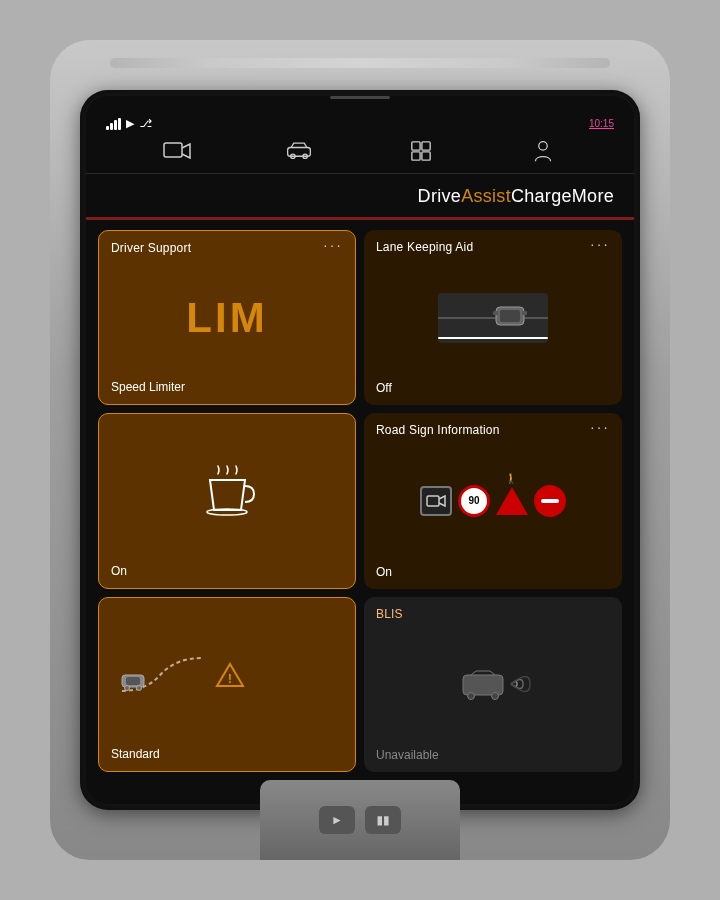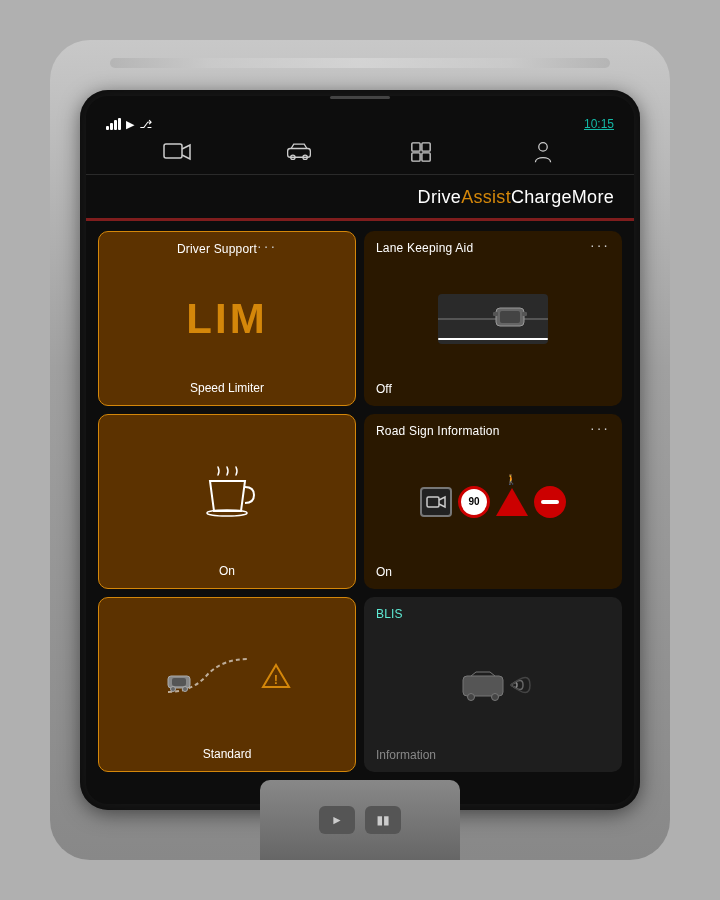--- a/index.html
+++ b/index.html
@@ -155,21 +155,20 @@
       padding: 10px 12px 10px;
       display: flex;
       flex-direction: column;
       position: relative;
       cursor: pointer;
       overflow: hidden;
     }
 
     .card.bordered {
       border: 1.5px solid #d4870a;
-      align-items: center;
     }
 
     .card.dark {
       background: #2a1800;
     }
 
     .card.unavailable {
       background: #1e1e1e;
       cursor: default;
     }
@@ -182,21 +181,21 @@
     }
 
     .card-title {
       color: #fff;
       font-size: 12px;
       font-weight: 500;
       letter-spacing: 0.2px;
     }
 
     .card-title.muted {
-      color: #5eead4;
+      color: #fdba74;
       text-align: center;
     }
 
     .card-menu {
       color: #ccc;
       font-size: 14px;
       letter-spacing: 2px;
       line-height: 0.7;
       cursor: pointer;
     }
@@ -303,21 +302,21 @@
             <div class="signal-bar" style="height:4px"></div>
             <div class="signal-bar" style="height:7px"></div>
             <div class="signal-bar" style="height:10px"></div>
             <div class="signal-bar" style="height:12px"></div>
           </div>
 
           <span class="arrow-icon">▶</span>
 
           <span class="bluetooth-icon">⎇</span>
         </div>
-        <div style="color:#14b8a6;font-size:12px;font-weight:500;text-decoration:underline;">10:15</div>
+        <div style="color:#ec4899;font-size:10px;font-weight:500;text-decoration:underline;">10:15</div>
       </div>
 
       <div class="top-nav">
 
         <div class="nav-icon">
           <svg viewBox="0 0 28 22">
             <rect x="1" y="3" width="18" height="14" rx="2" stroke="#ccc" stroke-width="1.5" fill="none"></rect>
             <polyline points="19,8 27,4 27,18 19,14" stroke="#ccc" stroke-width="1.5" fill="none"></polyline>
           </svg>
         </div>
@@ -484,21 +483,21 @@
                 <path d="M8 4 L13 0 L27 0 L32 4" stroke="#777" stroke-width="1" fill="none"></path>
                 <circle cx="8" cy="25" r="3.5" fill="#444" stroke="#777" stroke-width="1"></circle>
                 <circle cx="32" cy="25" r="3.5" fill="#444" stroke="#777" stroke-width="1"></circle>
               </g>
 
               <path d="M68 25 Q74 20 74 25 Q74 30 68 25" stroke="#888" stroke-width="1.5" fill="none"></path>
               <path d="M68 25 Q80 16 80 25 Q80 34 68 25" stroke="#666" stroke-width="1.5" fill="none"></path>
               <path d="M68 25 Q87 10 87 25 Q87 40 68 25" stroke="#444" stroke-width="1.5" fill="none"></path>
             </svg>
           </div>
-          <div class="card-footer muted">Information</div>
+          <div class="card-footer muted">Unavailable</div>
         </div>
 
       </div>
 
       <div class="home-bar">
         <div class="home-pill"></div>
       </div>
 
     </div>
   </div>

